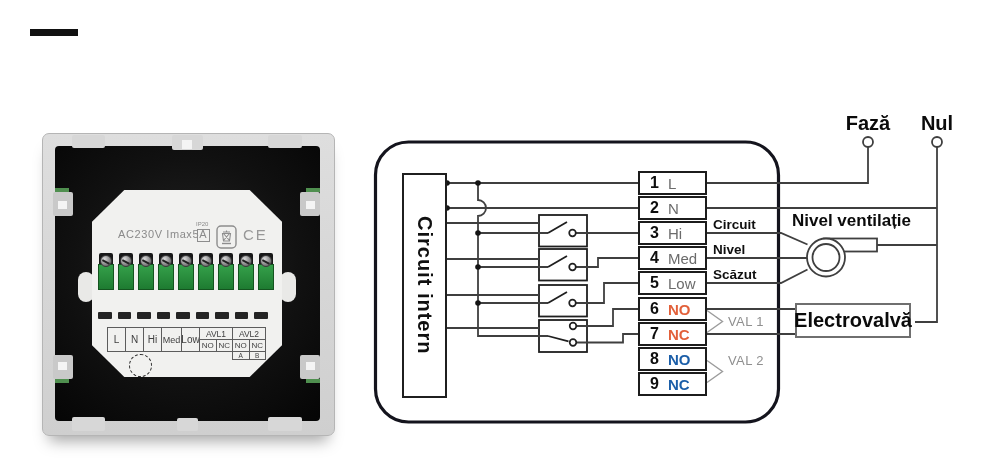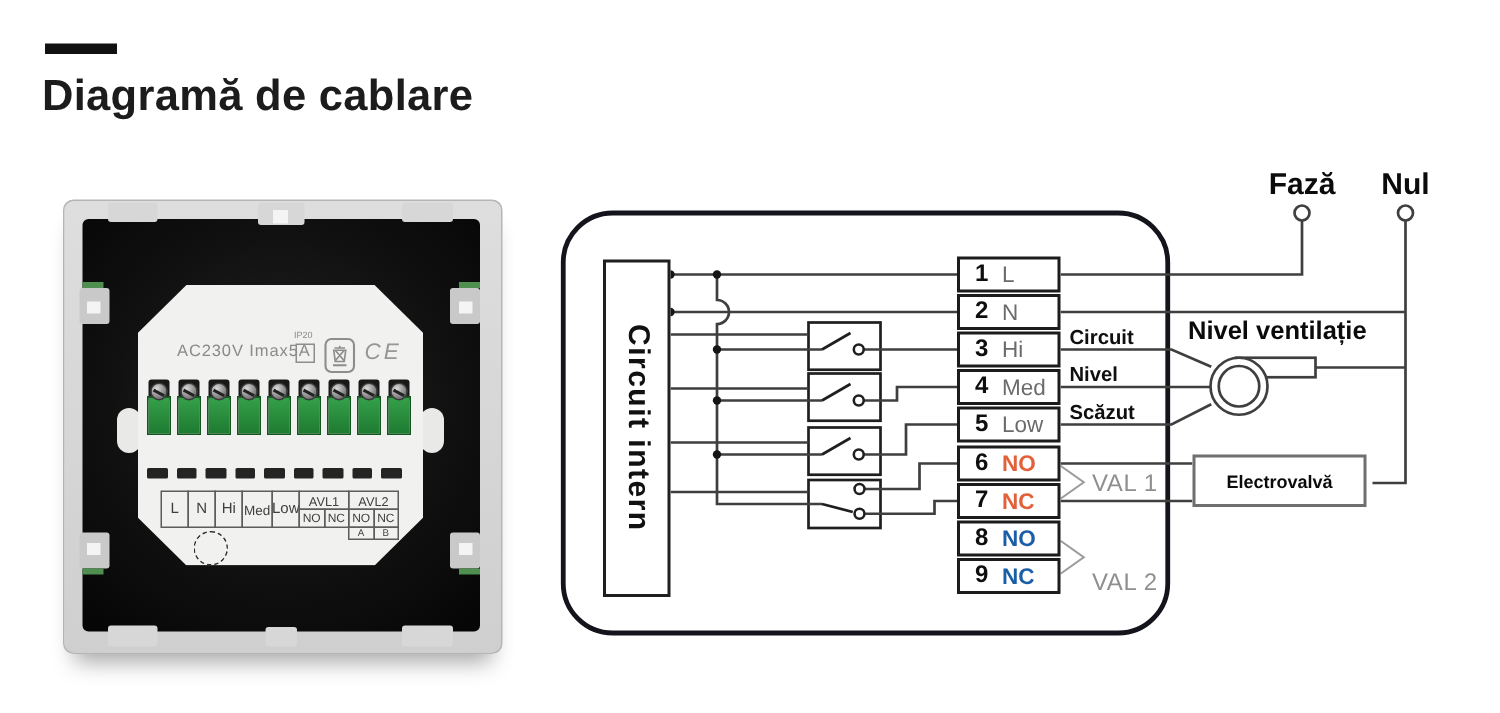--- a/index.html
+++ b/index.html
@@ -20,21 +20,21 @@
   .dev-tab{background:#d7d7d7;border-radius:2px;}
   .dev-sq{position:absolute;background:#f4f4f4;}
   .clip{background:#c9c9c9;border-radius:2px;}
   .pcb{position:absolute;background:#4f8f4f;}
   #dev-panel{left:62px;top:72px;width:190px;height:187px;background:#f1f1ef;
              clip-path:polygon(17% 0,83% 0,100% 17%,100% 83%,83% 100%,17% 100%,0 83%,0 17%);}
   .boss{width:16px;height:30px;background:#e9e9e7;border-radius:8px;}
   #dev-rating{left:88px;top:110px;font-size:11px;color:#8a8a8a;letter-spacing:.6px;}
   #ip-label{left:166px;top:103px;font-size:6px;color:#8a8a8a;}
   #ip-square{left:167px;top:111px;width:11px;height:11px;border:1.5px solid #8d8d8d;}
-  #ce-mark{left:213px;top:108px;font-size:15px;color:#979797;letter-spacing:2px;font-style:italic;}
+  #ce-mark{left:213px;top:108px;font-size:15px;color:#979797;letter-spacing:2px;}
   #weee{left:186px;top:107px;}
   #term-strip{left:68px;top:135px;width:176px;height:37px;display:flex;gap:4px;}
   .term{position:relative;width:16px;height:37px;}
   .term .slot{position:absolute;left:1px;top:0;width:14px;height:15px;background:#181818;border-radius:2px;}
   .term .green{position:absolute;left:0;bottom:0;width:16px;height:26px;
                background:linear-gradient(#35a04a,#1e7b31);border:1px solid #14541f;box-sizing:border-box;}
   .term .screw{position:absolute;left:2px;top:2px;width:12px;height:12px;border-radius:50%;
                background:radial-gradient(circle at 35% 30%,#d9d9d9,#777 70%,#4a4a4a);border:1px solid #3a3a3a;box-sizing:border-box;}
   .term .screw:after{content:"";position:absolute;left:1px;top:4.5px;width:8px;height:1.6px;background:#222;transform:rotate(28deg);}
   #vent-row{left:68px;top:194px;width:176px;display:flex;gap:6px;}
@@ -65,30 +65,29 @@
             display:flex;align-items:center;}
   .tnum{font-weight:700;font-size:16px;color:#0e0e0e;width:15px;text-align:center;margin-left:7px;}
   .tlab{font-size:15px;margin-left:6px;}
   .lab-gray{color:#6b6b6b;}
   .lab-orange{color:#E2603A;font-weight:700;}
   .lab-blue{color:#1B5EA8;font-weight:700;}
   .flabel{font-weight:700;font-size:13.5px;color:#0f0f0f;}
   #lbl-nivel{font-weight:700;font-size:17px;color:#0b0b0b;}
   .toplbl{font-weight:700;font-size:20px;color:#0b0b0b;text-align:center;}
   #valve-box{left:795px;top:303px;width:116px;height:35px;border:2px solid #6f6f6f;box-sizing:border-box;background:#fff;
-             display:flex;align-items:center;justify-content:center;font-size:12px;font-weight:700;color:#0b0b0b;}
-  .vallbl{font-size:16px;color:#8f8f8f;letter-spacing:.4px;}
+             display:flex;align-items:center;justify-content:center;font-size:20px;font-weight:700;color:#0b0b0b;}
+  .vallbl{font-size:13px;color:#8f8f8f;letter-spacing:.4px;}
 </style>
 </head>
 <body>
 
 <div id="stage">
 
   <div class="abs" id="title-dash"></div>
-  <div class="abs" id="page-title">Diagramă de cablare</div>
 
   <div class="abs" id="device">
     <div class="abs" id="dev-frame"></div>
     <div class="abs" id="dev-black"></div>
 
     <div class="abs dev-tab" style="left:42px;top:17px;width:33px;height:13px;"></div>
     <div class="abs dev-tab" style="left:238px;top:17px;width:34px;height:13px;"></div>
     <div class="abs dev-tab" style="left:142px;top:17px;width:31px;height:15px;">
         <span class="dev-sq" style="left:10px;top:5px;width:10px;height:9px;"></span>
       </div>
@@ -323,15 +322,15 @@
   <div class="abs flabel" style="left:713px;top:242px;">Nivel</div>
   <div class="abs flabel" style="left:713px;top:267px;">Scăzut</div>
 
   <div class="abs toplbl" style="left:840px;top:112px;width:56px;">Fază</div>
   <div class="abs toplbl" style="left:910px;top:112px;width:54px;">Nul</div>
   <div class="abs" id="lbl-nivel" style="left:792px;top:211px;">Nivel ventilație</div>
   <div class="abs" id="valve-box">
     <span>Electrovalvă</span>
     </div>
   <div class="abs vallbl" style="left:728px;top:314px;">VAL 1</div>
-  <div class="abs vallbl" style="left:728px;top:380px;">VAL 2</div>
+  <div class="abs vallbl" style="left:728px;top:353px;">VAL 2</div>
 
 </div>
 
 </body></html>

